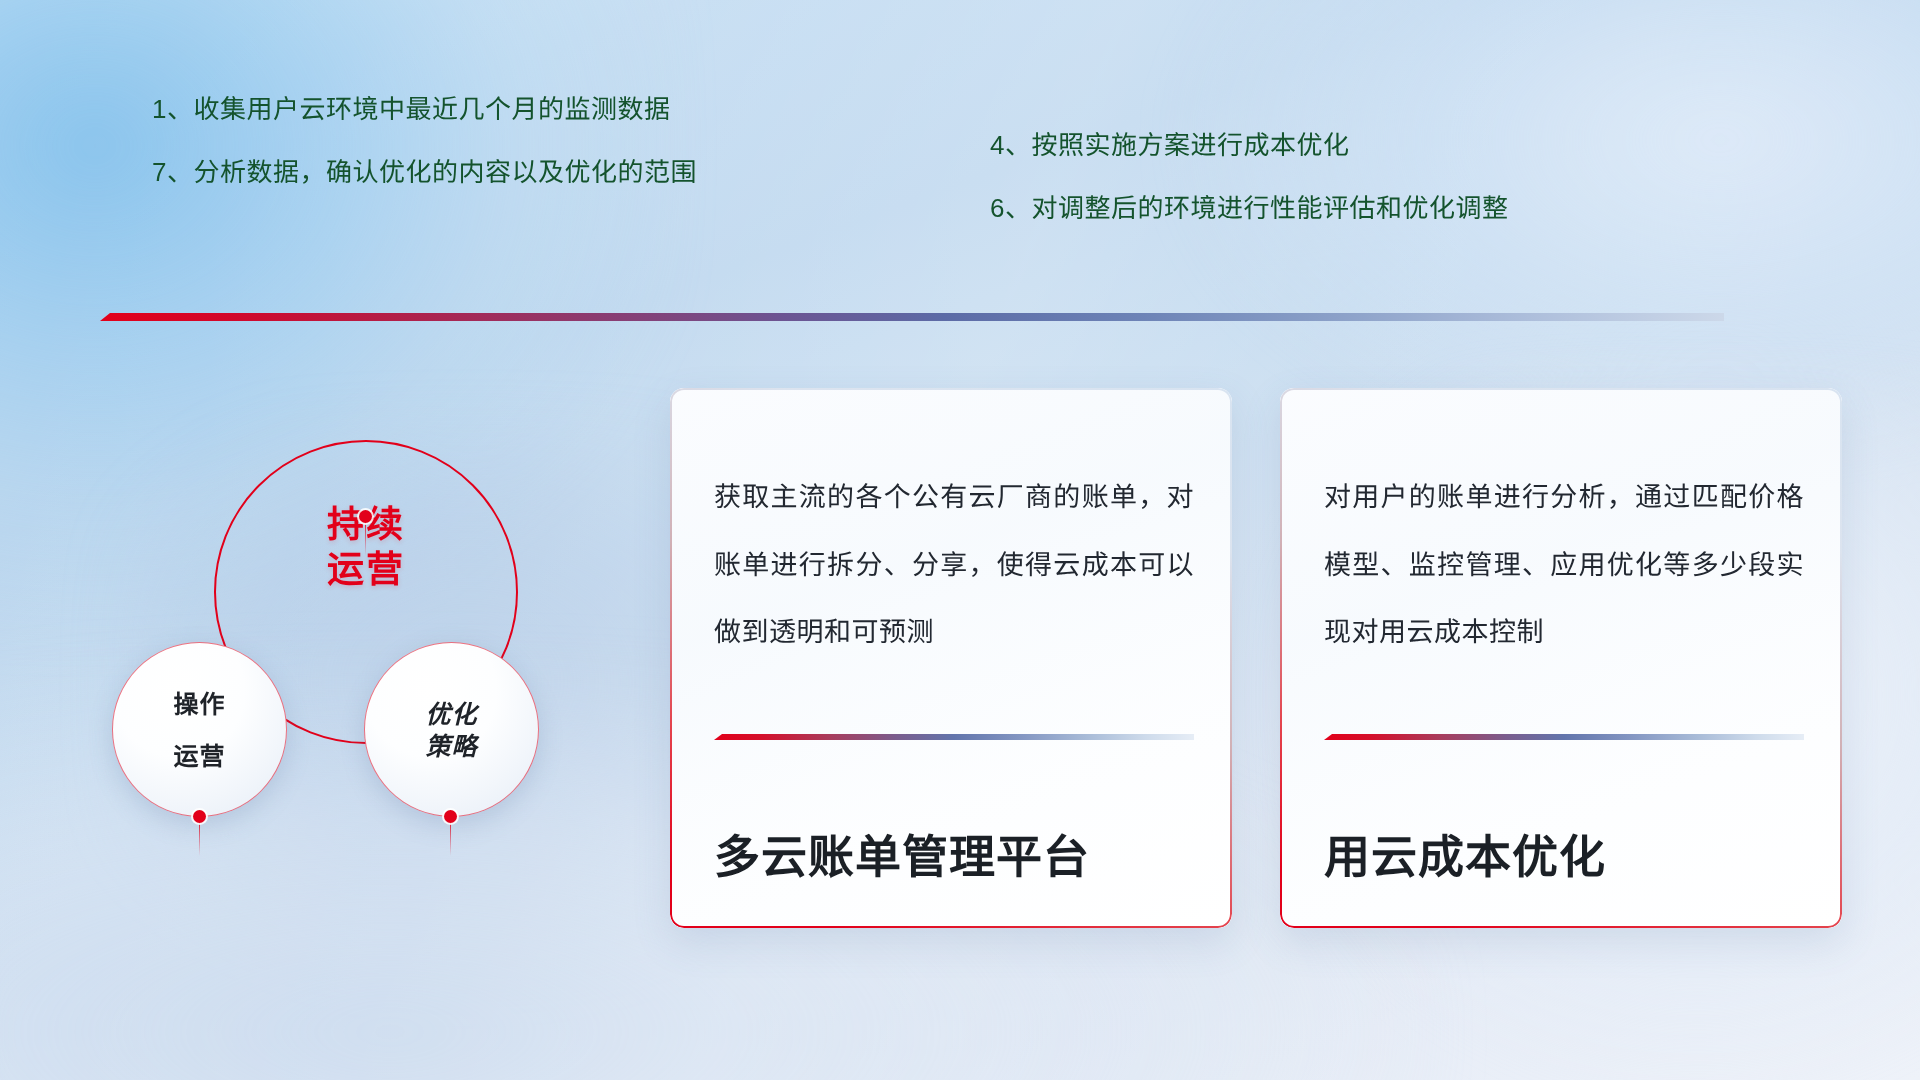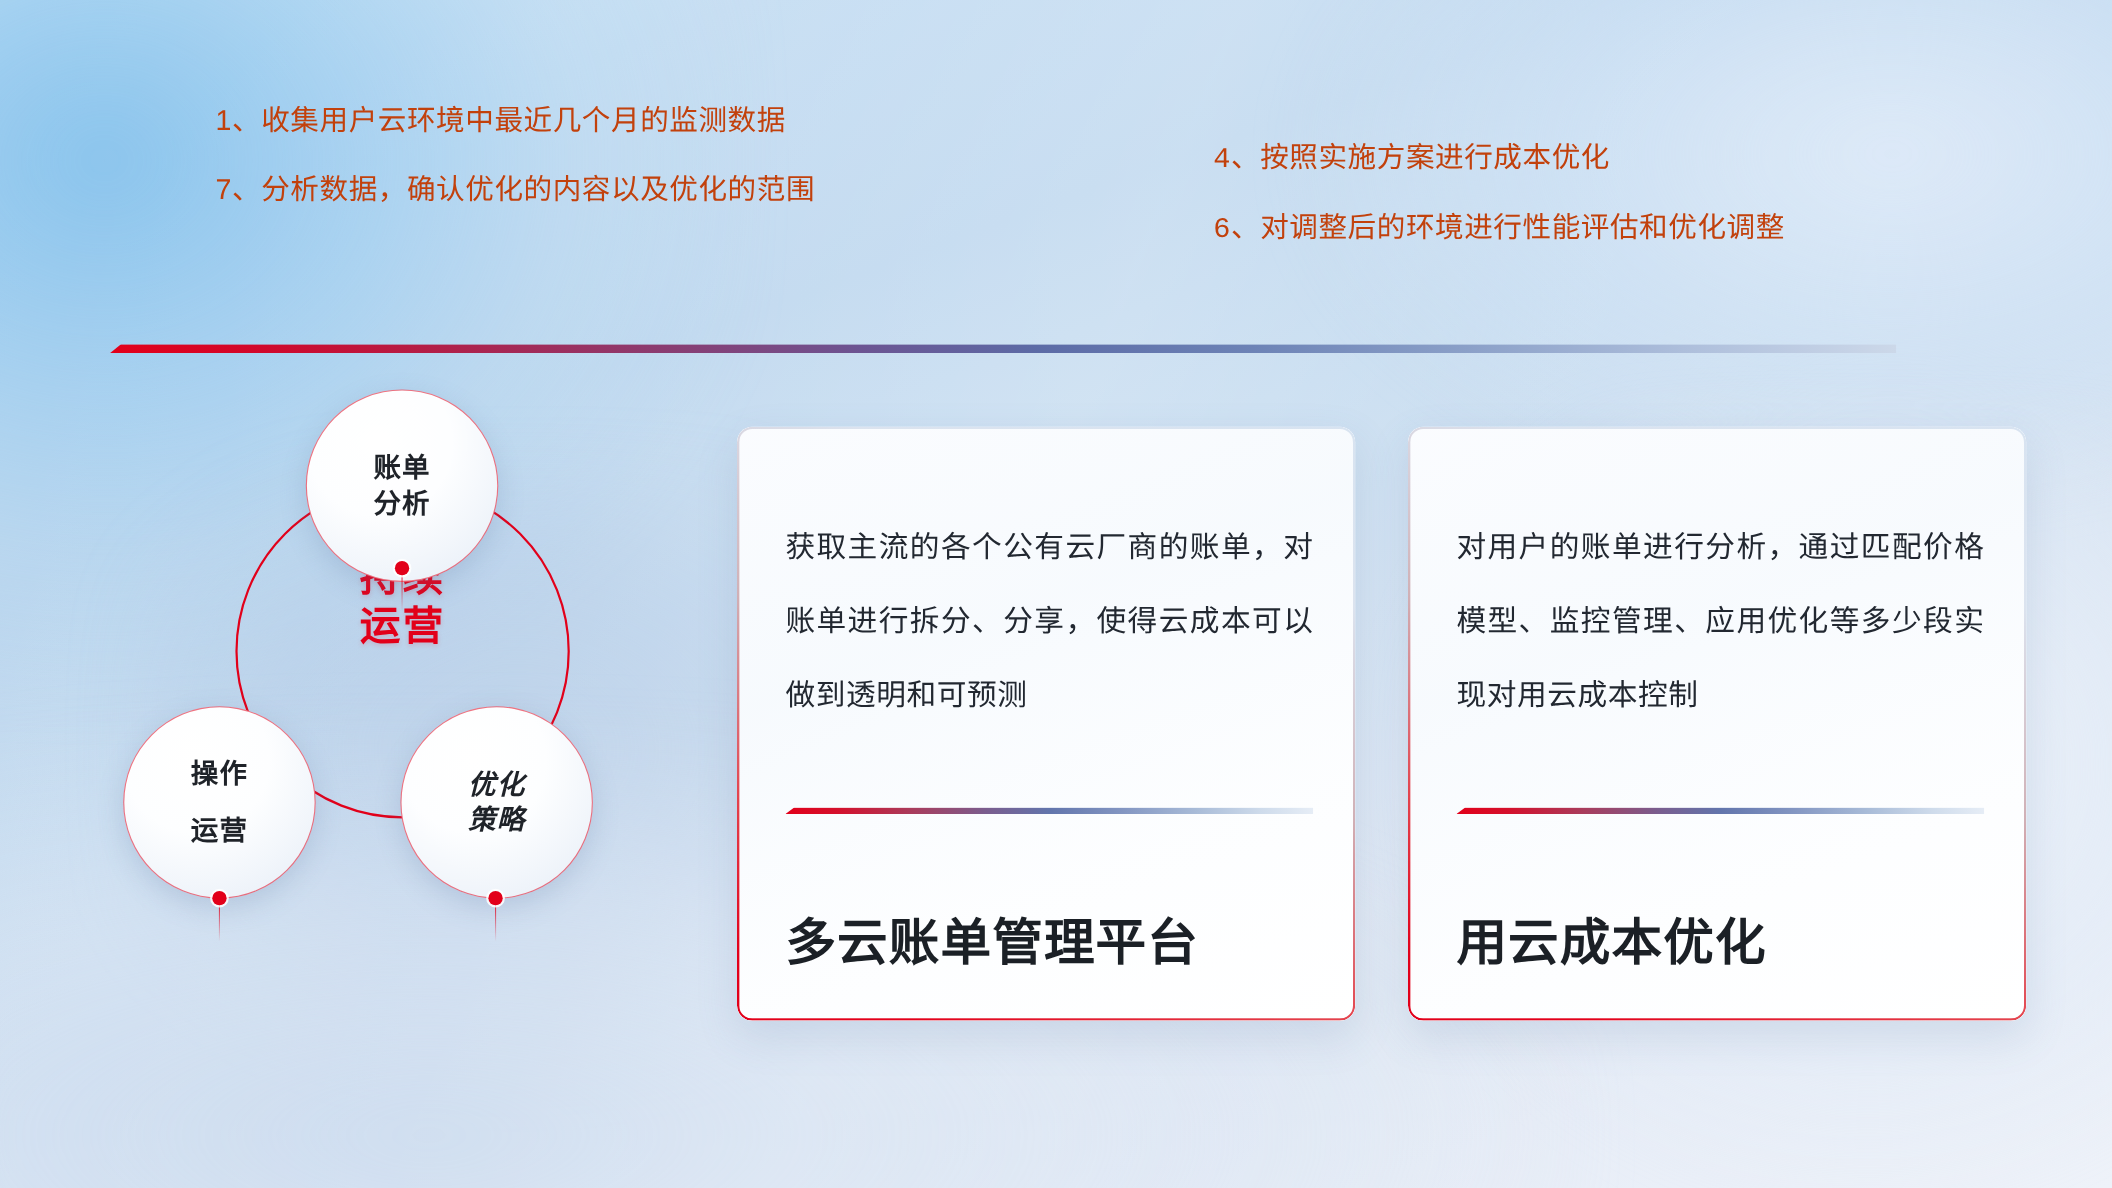--- a/index.html
+++ b/index.html
@@ -109,26 +109,25 @@
 
   
   .list-col {
     position: absolute;
     color: #6f7886;
     font-size: 26px;
     letter-spacing: 0.5px;
     white-space: nowrap;
   }
   .list-left  { left: 152px; top: 96px; }
-  .list-right { left: 1059px; top: 132px; font-family: Liberation Mono, monospace; }
+  .list-right { left: 990px; top: 132px; }
   .list-item {
     line-height: 1.0;
     margin-bottom: 37px;
-    color: #c2410c;
-    margin-left: 44px;
+    color: #14532d;
   }
 
   
   .divider {
     position: absolute;
     left: 100px;
     top: 313px;
     width: 1624px;
     height: 12px;
   }
@@ -344,24 +343,20 @@
   </div>
 
   <div class="diagram">
     <div class="ring"></div>
 
     <div class="center-label">
       <div>持续</div>
       <div>运营</div>
     </div>
 
-    <div class="node node-top">
-      <span>账单</span>
-      <span>分析</span>
-    </div>
     <div class="node node-left">
       <span>操作</span>
       <span>运营</span>
     </div>
     <div class="node node-right">
       <span>优化</span>
       <span>策略</span>
     </div>
 
     <div class="node-tail tail-top"></div>

